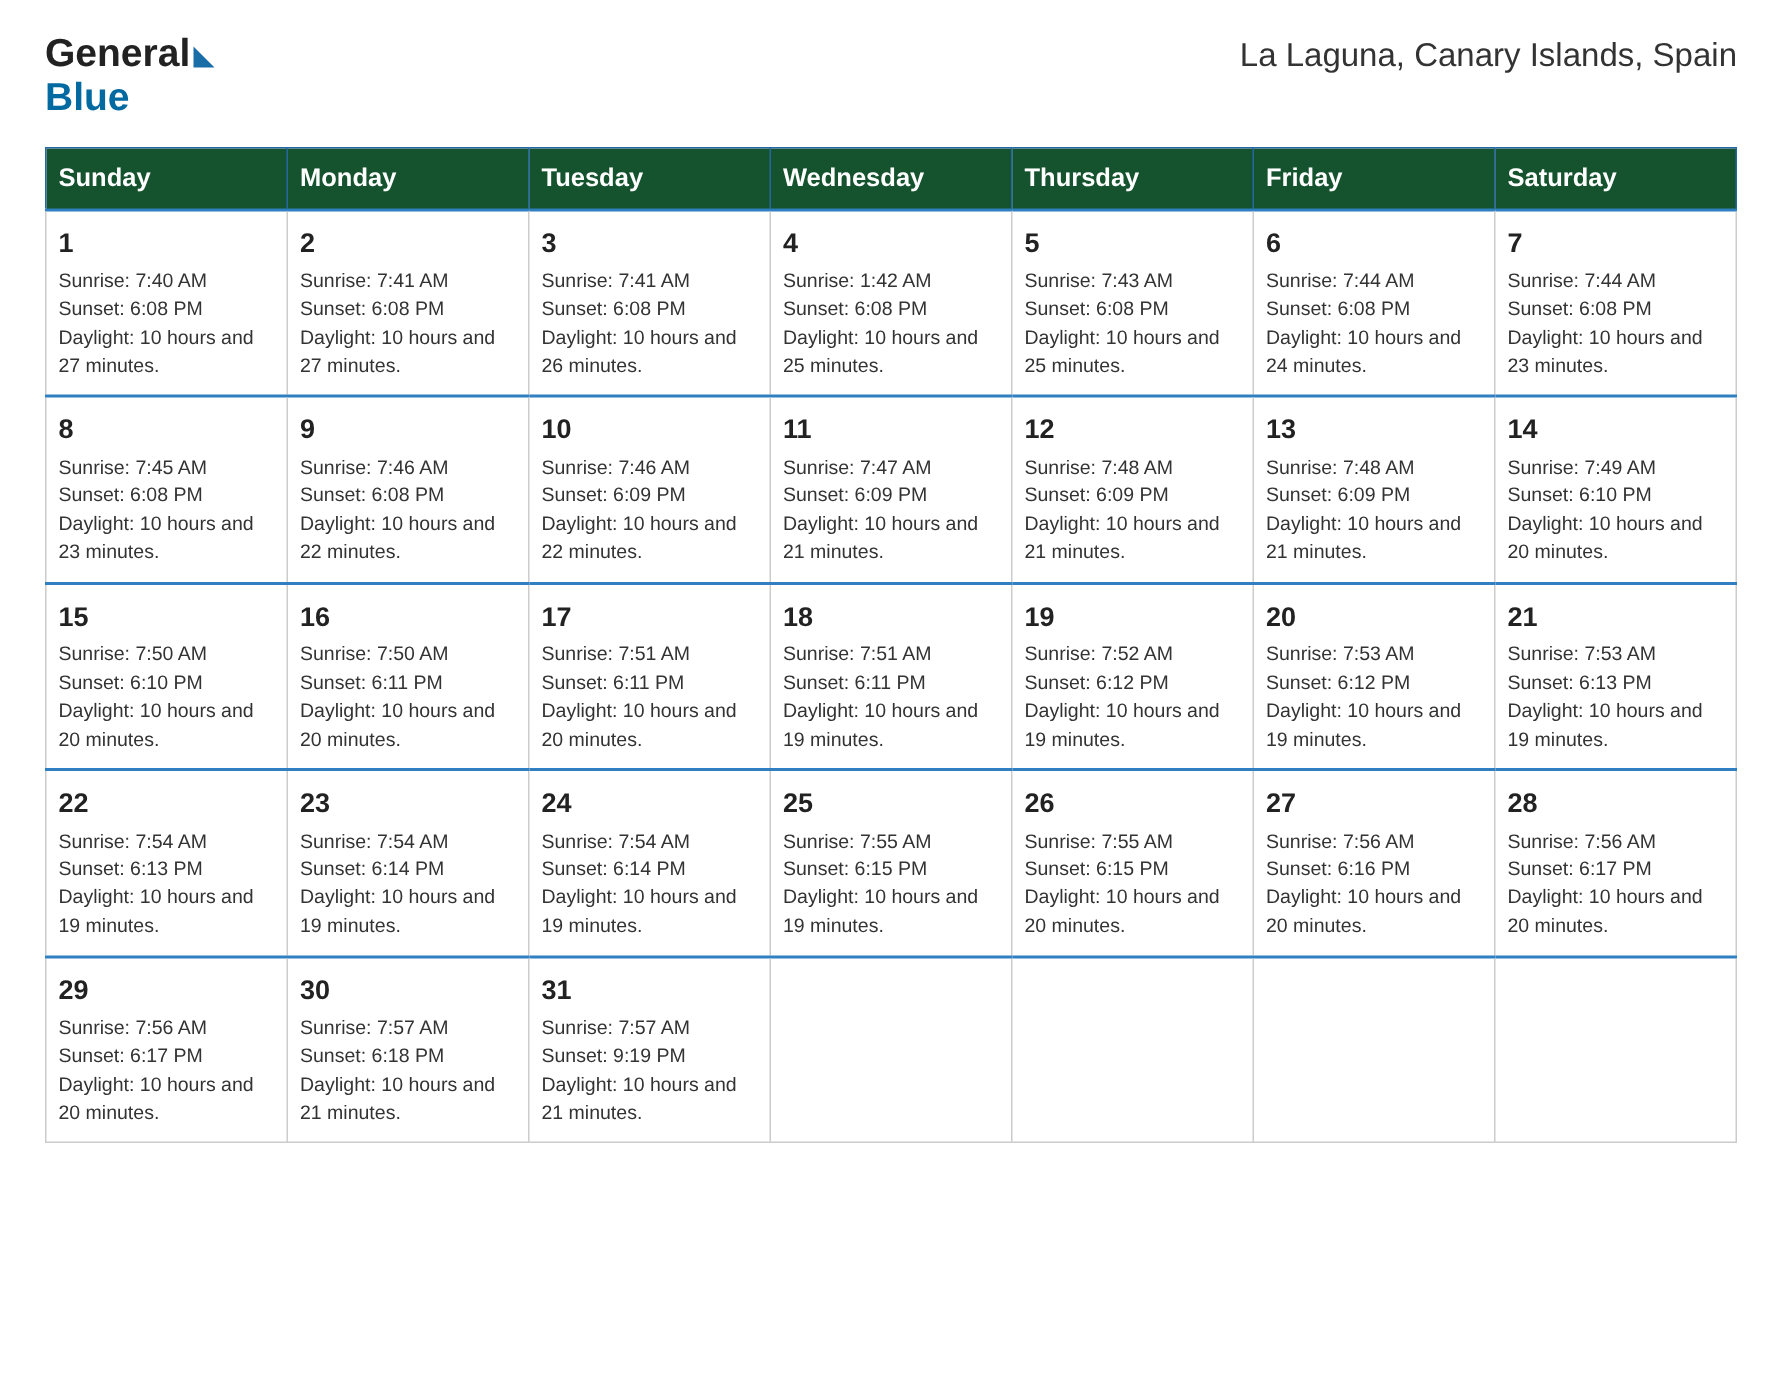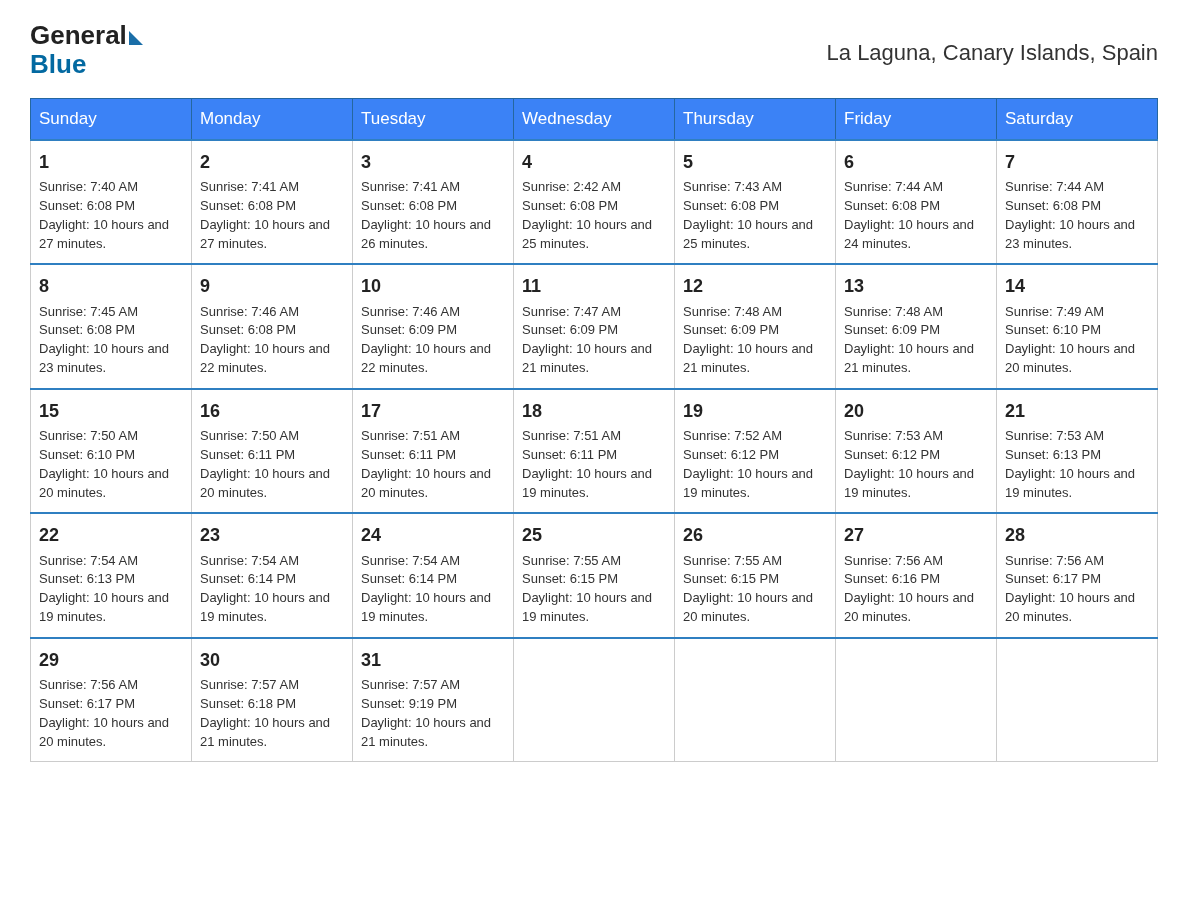--- a/index.html
+++ b/index.html
@@ -51,32 +51,32 @@
     }
     .month-title {
       font-size: 52px;
       font-weight: bold;
       color: #222;
       line-height: 1.1;
     }
     .location-title {
       font-size: 22px;
       color: #333;
-      margin-top: 20px;
+      margin-top: 4px;
     }
     .calendar-table {
       width: 100%;
       border-collapse: collapse;
       border: 1px solid #aaa;
     }
     .calendar-table th {
-      background-color: #3b82f6;
+      background-color: #14532d;
       color: #fff;
       font-size: 17px;
-      font-weight: normal;
+      font-weight: bold;
       padding: 10px 8px;
       text-align: left;
       border: 1px solid #2567a0;
     }
     .calendar-table td {
       vertical-align: top;
       padding: 8px 8px 10px 8px;
       border: 1px solid #ccc;
       width: calc(100% / 7);
       font-size: 13px;
@@ -128,21 +128,21 @@
         <th>Thursday</th>
         <th>Friday</th>
         <th>Saturday</th>
       </tr>
   </thead>
   <tbody id="calendar-body">
   <tr class="week-row">
         <td><span class="day-number">1</span><span class="day-info">Sunrise: 7:40 AM</span><br><span class="day-info">Sunset: 6:08 PM</span><br><span class="day-info">Daylight: 10 hours and 27 minutes.</span></td>
         <td><span class="day-number">2</span><span class="day-info">Sunrise: 7:41 AM</span><br><span class="day-info">Sunset: 6:08 PM</span><br><span class="day-info">Daylight: 10 hours and 27 minutes.</span></td>
         <td><span class="day-number">3</span><span class="day-info">Sunrise: 7:41 AM</span><br><span class="day-info">Sunset: 6:08 PM</span><br><span class="day-info">Daylight: 10 hours and 26 minutes.</span></td>
-        <td><span class="day-number">4</span><span class="day-info">Sunrise: 2:42 AM</span><br><span class="day-info">Sunset: 6:08 PM</span><br><span class="day-info">Daylight: 10 hours and 25 minutes.</span></td>
+        <td><span class="day-number">4</span><span class="day-info">Sunrise: 1:42 AM</span><br><span class="day-info">Sunset: 6:08 PM</span><br><span class="day-info">Daylight: 10 hours and 25 minutes.</span></td>
         <td><span class="day-number">5</span><span class="day-info">Sunrise: 7:43 AM</span><br><span class="day-info">Sunset: 6:08 PM</span><br><span class="day-info">Daylight: 10 hours and 25 minutes.</span></td>
         <td><span class="day-number">6</span><span class="day-info">Sunrise: 7:44 AM</span><br><span class="day-info">Sunset: 6:08 PM</span><br><span class="day-info">Daylight: 10 hours and 24 minutes.</span></td>
         <td><span class="day-number">7</span><span class="day-info">Sunrise: 7:44 AM</span><br><span class="day-info">Sunset: 6:08 PM</span><br><span class="day-info">Daylight: 10 hours and 23 minutes.</span></td>
       </tr>
       <tr class="week-row">
         <td><span class="day-number">8</span><span class="day-info">Sunrise: 7:45 AM</span><br><span class="day-info">Sunset: 6:08 PM</span><br><span class="day-info">Daylight: 10 hours and 23 minutes.</span></td>
         <td><span class="day-number">9</span><span class="day-info">Sunrise: 7:46 AM</span><br><span class="day-info">Sunset: 6:08 PM</span><br><span class="day-info">Daylight: 10 hours and 22 minutes.</span></td>
         <td><span class="day-number">10</span><span class="day-info">Sunrise: 7:46 AM</span><br><span class="day-info">Sunset: 6:09 PM</span><br><span class="day-info">Daylight: 10 hours and 22 minutes.</span></td>
         <td><span class="day-number">11</span><span class="day-info">Sunrise: 7:47 AM</span><br><span class="day-info">Sunset: 6:09 PM</span><br><span class="day-info">Daylight: 10 hours and 21 minutes.</span></td>
         <td><span class="day-number">12</span><span class="day-info">Sunrise: 7:48 AM</span><br><span class="day-info">Sunset: 6:09 PM</span><br><span class="day-info">Daylight: 10 hours and 21 minutes.</span></td>

